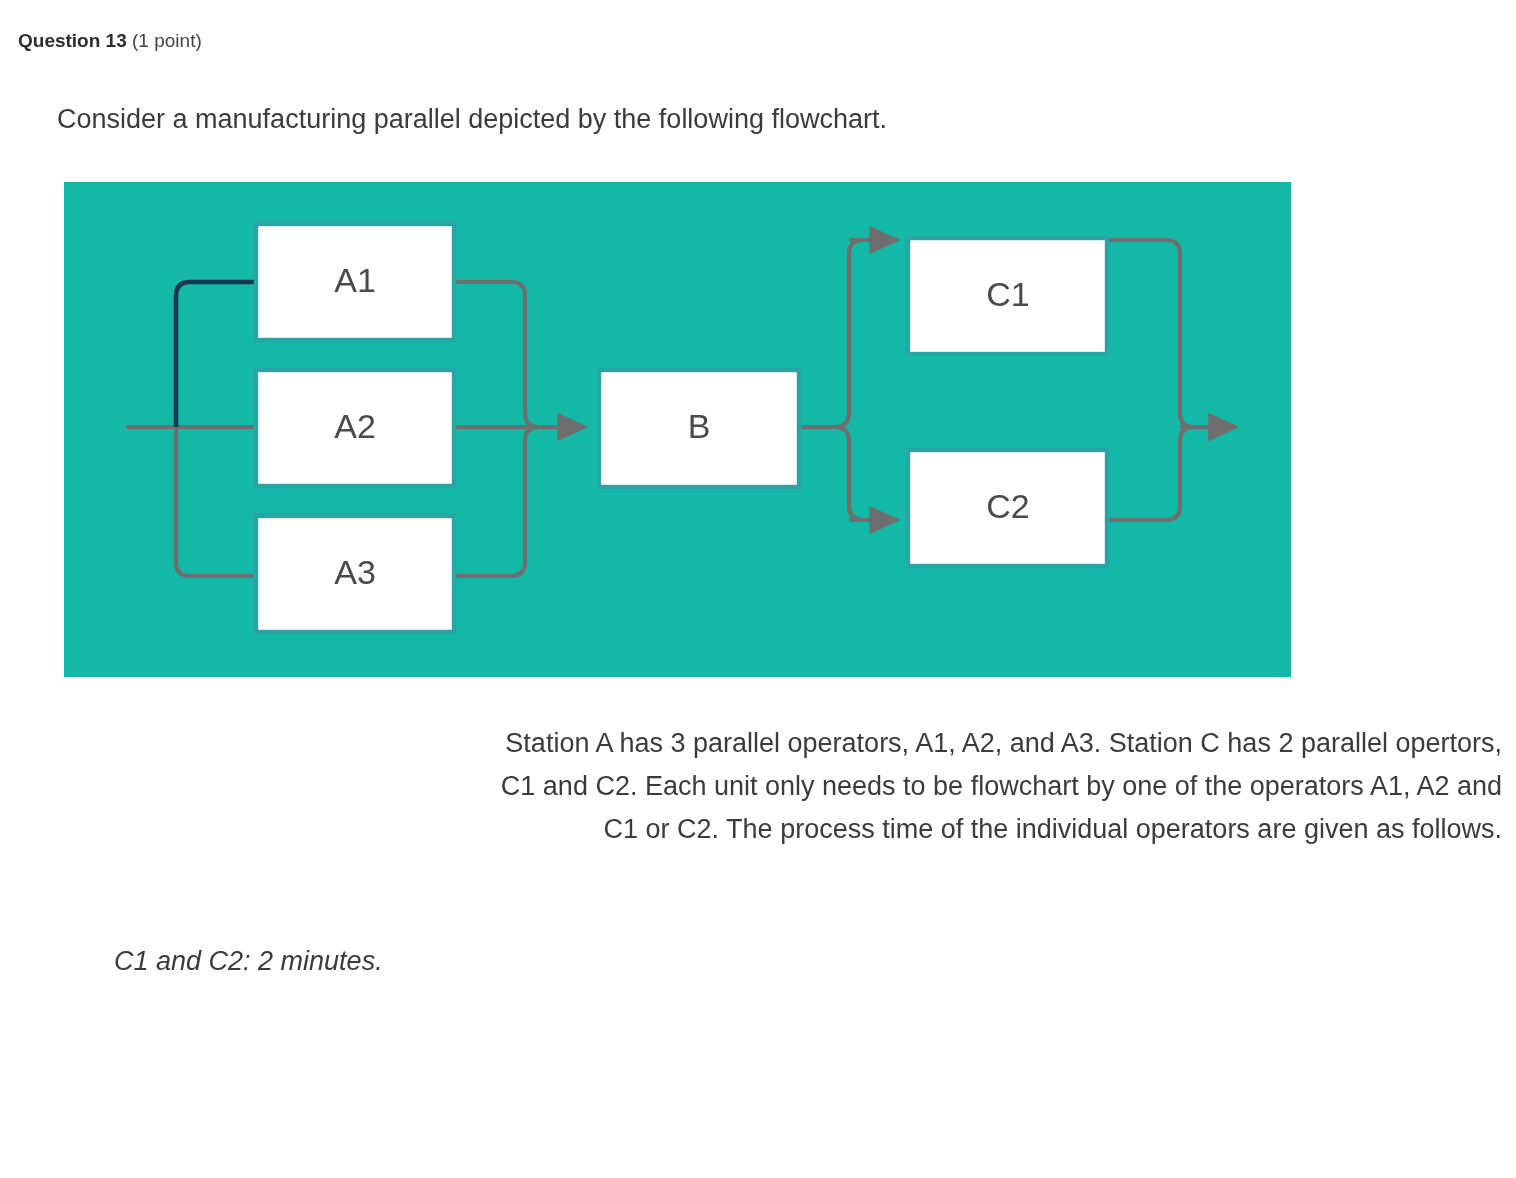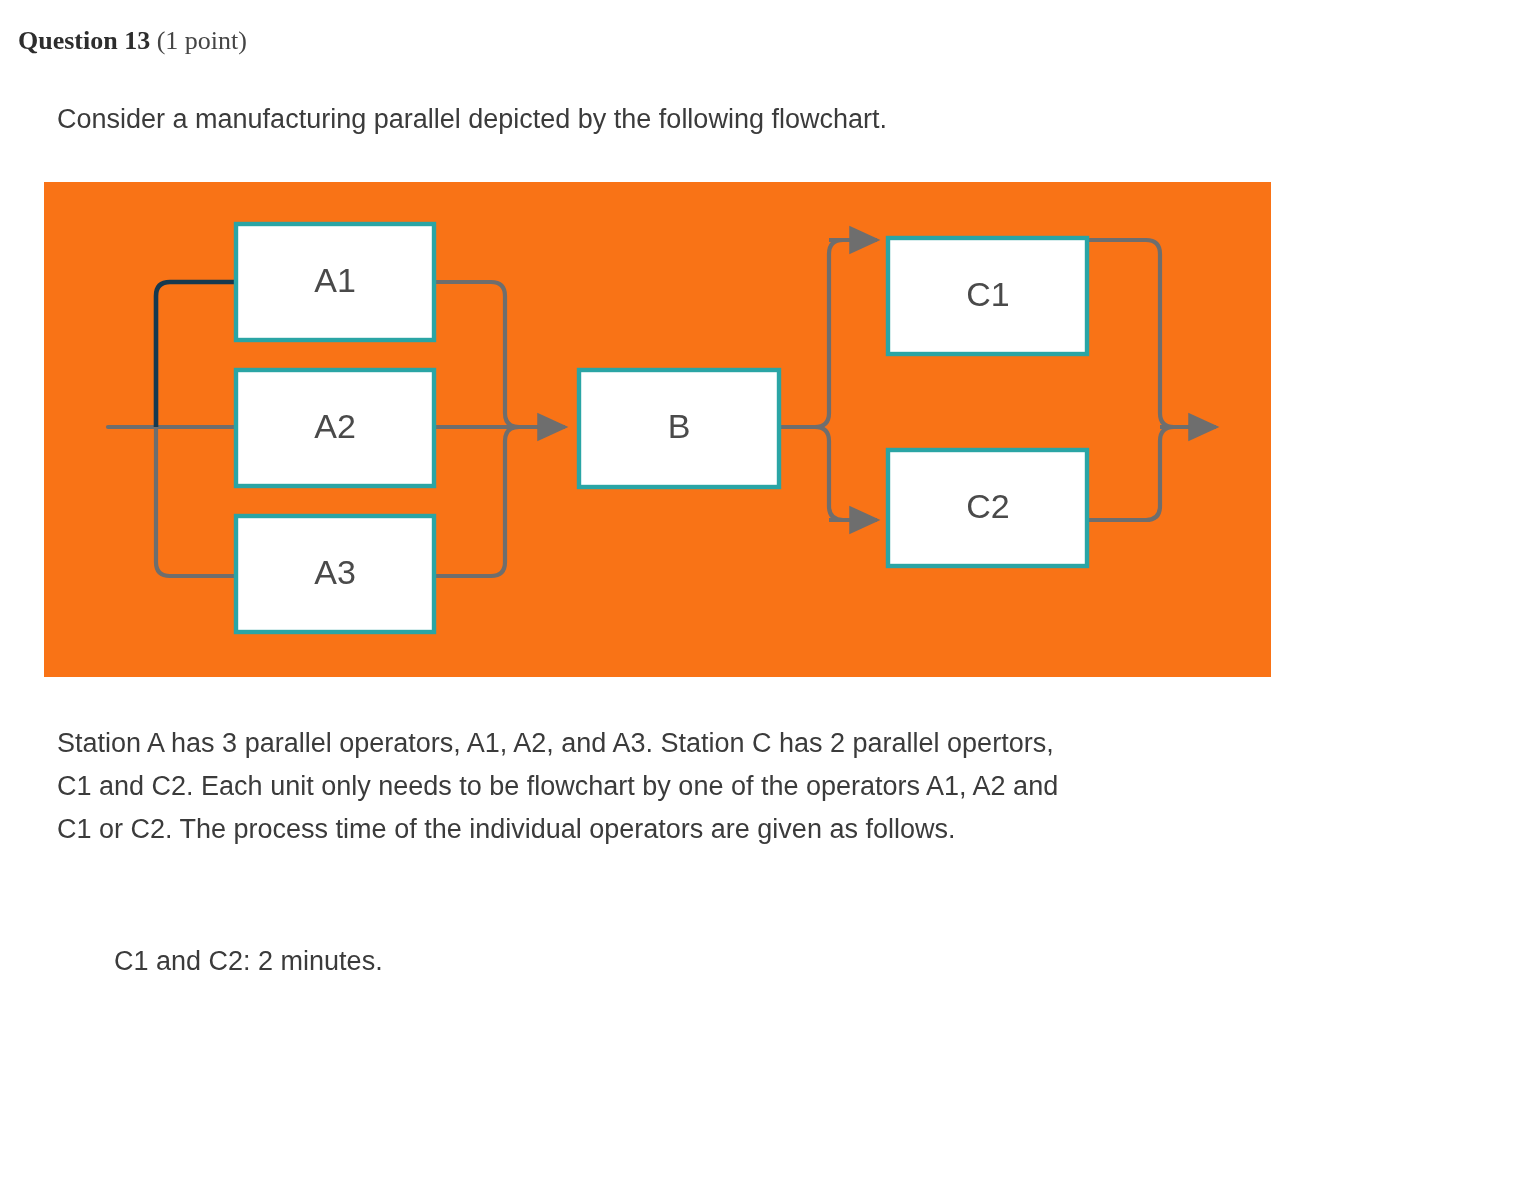--- a/index.html
+++ b/index.html
@@ -19,25 +19,24 @@
     width: 1516px;
     height: 1178px;
     box-sizing: border-box;
   }
 
   
   .q-header {
     position: absolute;
     left: 18px;
     top: 22px;
-    font-size: 26px;
+    font-size: 19px;
     line-height: 38px;
     color: #3b3b3b;
     white-space: nowrap;
-    font-family: Liberation Serif, serif;
   }
   .q-header .q-title {
     font-weight: bold;
     color: #2d2d2d;
   }
   .q-header .q-points {
     font-weight: normal;
     color: #454545;
   }
 
@@ -48,25 +47,25 @@
     top: 100px;
     font-size: 27px;
     line-height: 38px;
     color: #3b3b3b;
     white-space: nowrap;
   }
 
   
   .flow-panel {
     position: absolute;
-    left: 44px;
+    left: 64px;
     top: 182px;
     width: 1227px;
     height: 495px;
-    background: #f97316;
+    background: #14b8a6;
   }
   .flow-svg {
     position: absolute;
     left: 0;
     top: 0;
     width: 1227px;
     height: 495px;
     display: block;
   }
   .node-label {
@@ -80,37 +79,37 @@
   
   .body-para {
     position: absolute;
     left: 57px;
     top: 722px;
     width: 1445px;
     font-size: 27px;
     line-height: 43px;
     color: #3b3b3b;
   }
-  .body-para .pline { white-space: nowrap; display: block; }
+  .body-para .pline { white-space: nowrap; display: block; text-align: right; }
 
   
   .times {
     position: absolute;
     left: 114px;
     top: 942px;
     width: 900px;
   }
   .times .tline {
     font-size: 27px;
     line-height: 38px;
     color: #3b3b3b;
     white-space: nowrap;
     margin-bottom: 45px;
   }
-  .times .tline:last-child { margin-bottom: 0; }
+  .times .tline:last-child { margin-bottom: 0; font-style: italic; }
 </style>
 </head>
 <body>
 
 <div class="page">
 
   <div class="q-header">
     <span class="q-title">Question 13</span><span>&nbsp;</span><span class="q-points">(1 point)</span>
   </div>
 

